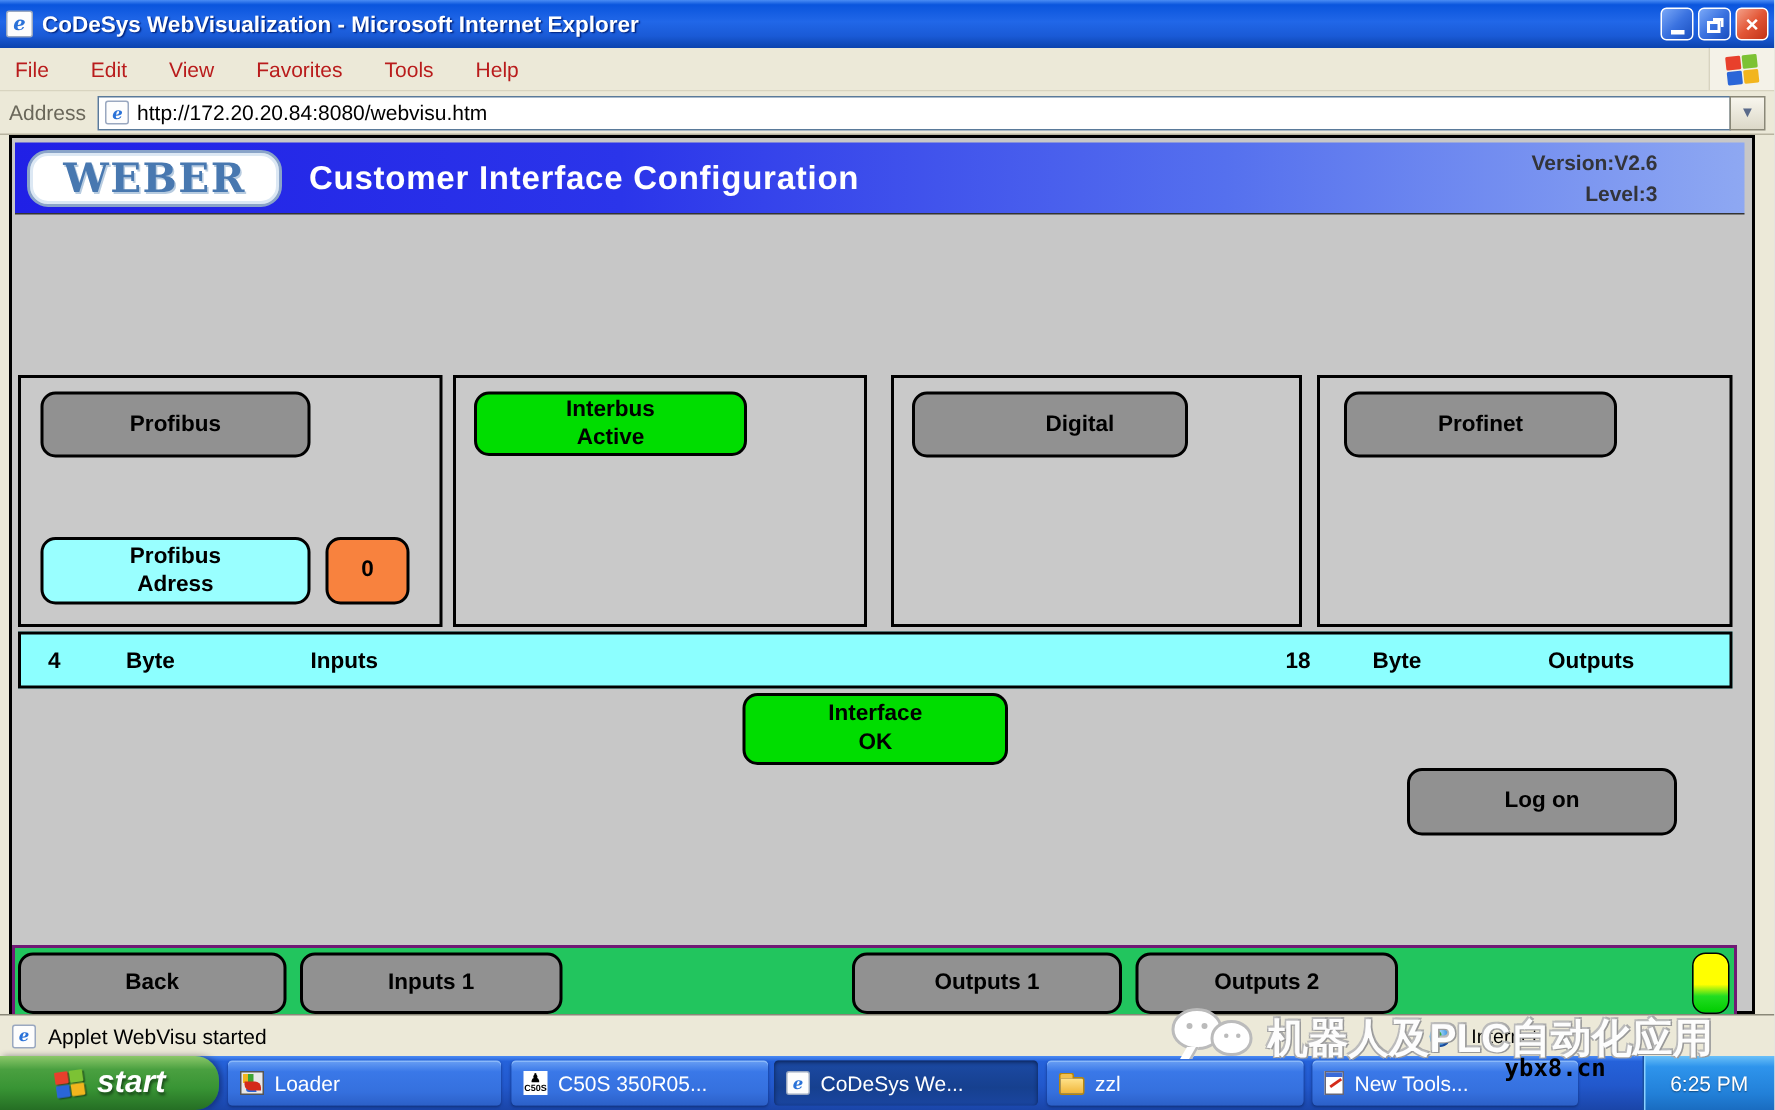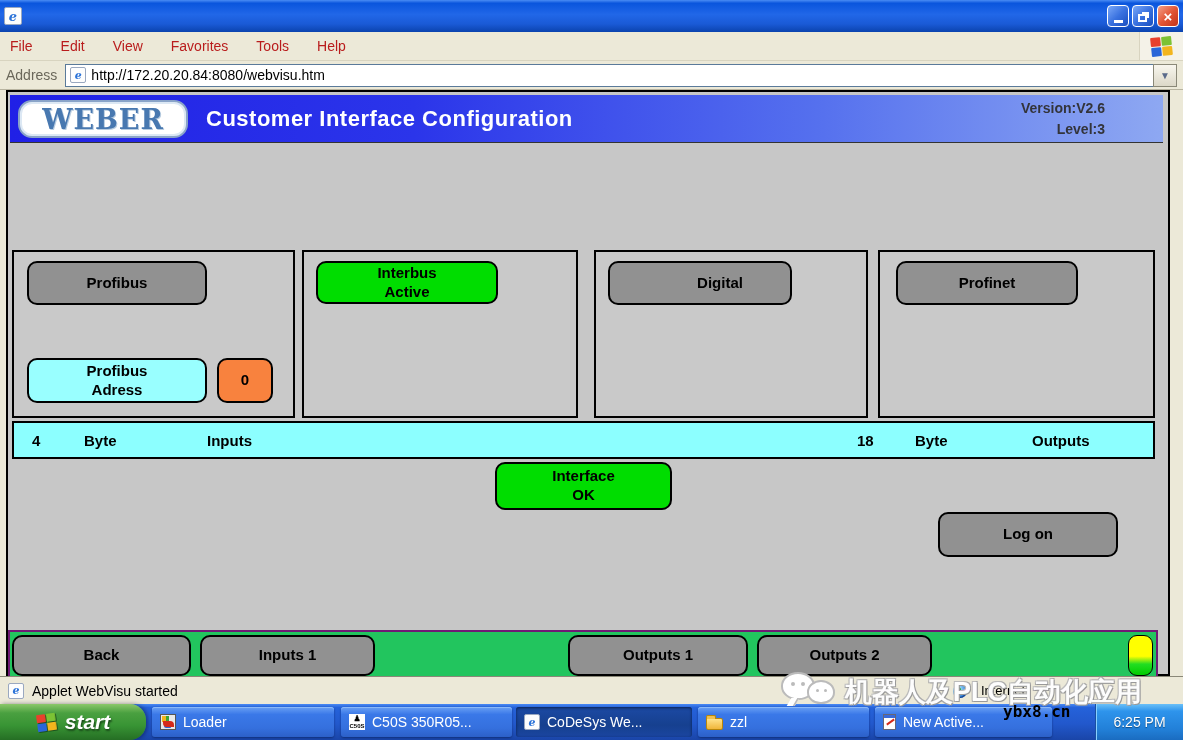--- a/index.html
+++ b/index.html
@@ -164,20 +164,21 @@
   .wc-b2::before { left:7px; } .wc-b2::after { left:15px; }
   .wc-tail { position:absolute; left:8px; top:28px; width:8px; height:8px; background:#fff; border-right:2px solid #bbb; transform:skewX(-30deg); }
 </style>
 </head>
 <body>
 
 <div class="screen">
 
   <div class="titlebar">
     <span class="ie-doc-icon"></span>
+    <span class="title-text">CoDeSys WebVisualization - Microsoft Internet Explorer</span>
     <div class="win-controls">
       <span class="wbtn minb">
           <span class="glyph-min"></span>
         </span>
       <span class="wbtn restb">
           <span class="glyph-restore"></span>
         </span>
       <span class="wbtn closeb">×</span>
     </div>
   </div>
@@ -319,21 +320,21 @@
     <div class="task-item active ti-codesys">
       <span class="ie-doc-icon small"></span>
       <span>CoDeSys We...</span>
     </div>
     <div class="task-item ti-zzl">
       <span class="folder-icon"></span>
       <span>zzl</span>
     </div>
     <div class="task-item ti-wordpad">
       <span class="wordpad-icon"></span>
-      <span>New Active...</span>
+      <span>New Tools...</span>
     </div>
 
     <div class="tray">
       <span class="tray-time">6:25 PM</span>
     </div>
   </div>
 
   <div class="watermark">
     <span class="wechat-icon">
       <span class="wc-bubble wc-b1"></span>

